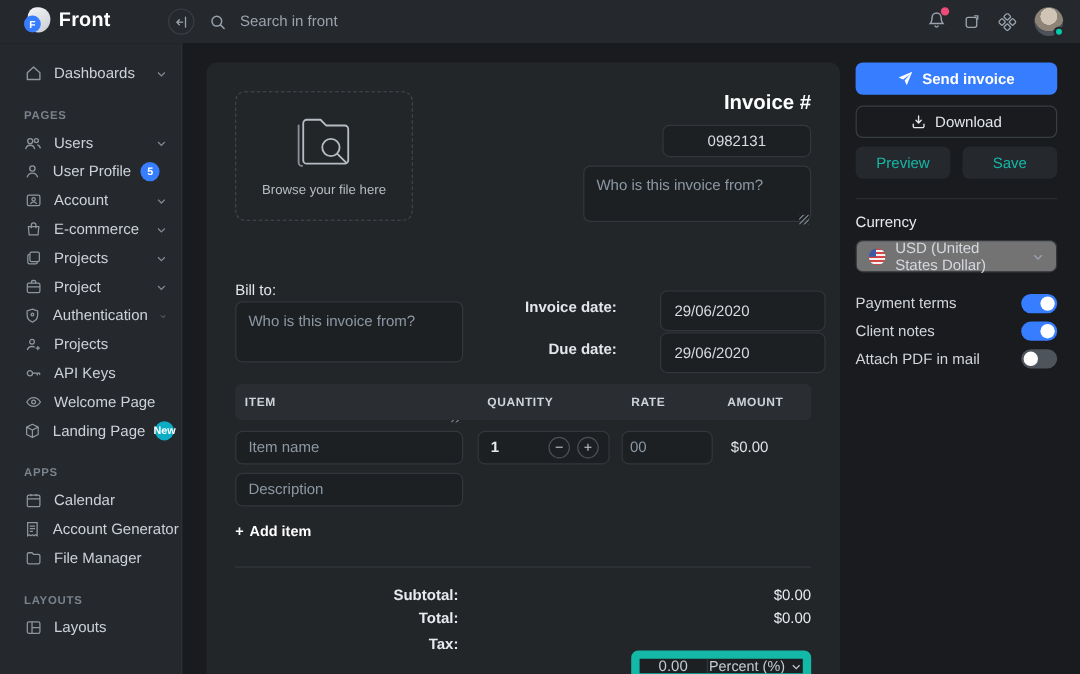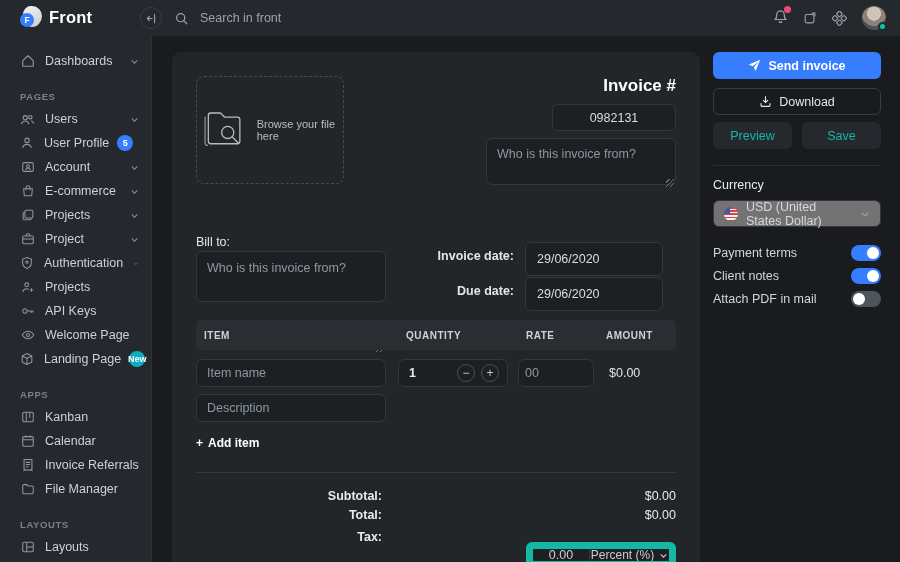--- a/index.html
+++ b/index.html
@@ -36,40 +36,40 @@
   .chev { color:#858c94; }
   .pill { min-width:16px; height:16px; border-radius:9px; background:#377dff; color:#fff; font-size:9px; font-weight:bold;
     display:inline-flex; align-items:center; justify-content:center; padding:0 4px; margin-left:-2px; }
   .pill.new { background:#0cadc4; border-radius:9px; padding:0 7px; font-size:9px; }
 
   
   .main { position:absolute; left:152px; top:36px; right:0; bottom:0; background:#191b1e; overflow:hidden; }
   .card { position:absolute; left:20px; top:16px; width:528px; height:560px; background:#232629; border-radius:9px; }
 
   .dropzone { position:absolute; left:24px; top:24px; width:148px; height:108px; border:1px dashed #454b52; border-radius:8px;
-    display:flex; align-items:center; justify-content:center; gap:8px; color:#aab1b9; cursor:pointer; }
+    display:flex; flex-direction:column; align-items:center; justify-content:center; gap:8px; color:#aab1b9; cursor:pointer; }
   .dropzone-label { font-size:11px; color:#b7bdc4; }
 
   .inv-title { position:absolute; right:24px; top:24px; font-size:17px; font-weight:bold; color:#fff; }
   .field { background:#1d2023; border:1px solid #33373c; border-radius:6px; color:#d9dde2; font-size:12.5px;
     font-family:"Liberation Sans", sans-serif; outline:none; }
   .field::placeholder { color:#8c98a4; opacity:1; }
   .inv-number { position:absolute; right:24px; top:52px; width:124px; height:27px; text-align:center; }
   .from-ta { position:absolute; right:24px; top:86px; width:190px; height:47px; padding:8px 10px; resize:none; }
   .grip { position:absolute; width:8px; height:8px; pointer-events:none;
     background:repeating-linear-gradient(135deg, transparent 0 2px, #6b7279 2px 3px); }
   .grip-from { right:26px; top:127px; }
   .grip-bill { left:204px; top:292px; }
 
   .billto-label { position:absolute; left:24px; top:183px; color:#e3e6ea; }
   .bill-ta { position:absolute; left:24px; top:199px; width:190px; height:51px; padding:9px 10px; resize:none; }
 
   .date-label { position:absolute; color:#e3e6ea; font-weight:bold; text-align:right; width:90px; right:186px; }
   .dl-1 { top:197px; } .dl-2 { top:232px; }
-  .date-input { position:absolute; right:37px; width:138px; height:32px; padding:16px 11px; }
+  .date-input { position:absolute; right:12px; width:138px; height:32px; padding:16px 11px; }
   .di-1 { top:190px; } .di-2 { top:225px; }
 
   .thead { position:absolute; left:24px; top:268px; width:480px; height:30px; background:#2a2e32; border-radius:5px;
     display:grid; grid-template-columns:202px 120px 80px 78px; align-items:center; }
   .th { font-size:10px; font-weight:bold; letter-spacing:.5px; color:#ced3d9; padding-left:8px; }
   .trow { position:absolute; left:24px; top:307px; width:480px; display:grid; grid-template-columns:202px 120px 80px 78px; align-items:center; }
   .item-input { width:190px; height:28px; padding:0 10px; }
   .qty-box { width:110px; height:28px; background:#1d2023; border:1px solid #33373c; border-radius:6px;
     display:flex; align-items:center; padding:0 8px; gap:6px; }
   .qty-val { flex:1; color:#e6e9ec; font-weight:bold; font-size:12.5px; padding-left:2px; }
@@ -313,48 +313,39 @@
           <path d="M8 1.8l5.5 2.7v7L8 14.2l-5.5-2.7v-7z"></path>
           <path d="M2.5 4.5L8 7.2l5.5-2.7M8 7.2V14"></path>
         </svg>
       </span>
     <span class="ni-label">Landing Page</span>
     <span class="pill new">New</span>
   </div>
 
   <div class="nav-heading">APPS</div>
 
-  <div class="nav-item">
-    <span class="ni-icon">
-        <svg width="14" height="14" viewBox="0 0 16 16" fill="none" stroke="currentColor" stroke-width="1.2">
-          <rect x="2" y="2.5" width="12" height="11" rx="1.5"></rect>
-          <path d="M6 2.5v11M10 2.5V9"></path>
-        </svg>
-      </span>
-    <span class="ni-label">Kanban</span>
-  </div>
 
   <div class="nav-item">
     <span class="ni-icon">
         <svg width="14" height="14" viewBox="0 0 16 16" fill="none" stroke="currentColor" stroke-width="1.2">
           <rect x="2" y="3" width="12" height="11" rx="1.5"></rect>
           <path d="M2 6.5h12M5.5 1.8V4M10.5 1.8V4"></path>
         </svg>
       </span>
     <span class="ni-label">Calendar</span>
   </div>
 
   <div class="nav-item">
     <span class="ni-icon">
         <svg width="14" height="14" viewBox="0 0 16 16" fill="none" stroke="currentColor" stroke-width="1.2">
           <path d="M3.5 1.8h9v12.4l-1.5-1-1.5 1-1.5-1-1.5 1-1.5-1-1.5 1z"></path>
           <path d="M5.5 5h5M5.5 7.5h5M5.5 10h3"></path>
         </svg>
       </span>
-    <span class="ni-label">Invoice Referrals</span>
+    <span class="ni-label">Account Generator</span>
   </div>
 
   <div class="nav-item">
     <span class="ni-icon">
         <svg width="14" height="14" viewBox="0 0 16 16" fill="none" stroke="currentColor" stroke-width="1.2">
           <path d="M2 4.5A1.5 1.5 0 0 1 3.5 3h3l1.4 1.5h4.6A1.5 1.5 0 0 1 14 6v6a1.5 1.5 0 0 1-1.5 1.5h-9A1.5 1.5 0 0 1 2 12z"></path>
         </svg>
       </span>
     <span class="ni-label">File Manager</span>
   </div>

